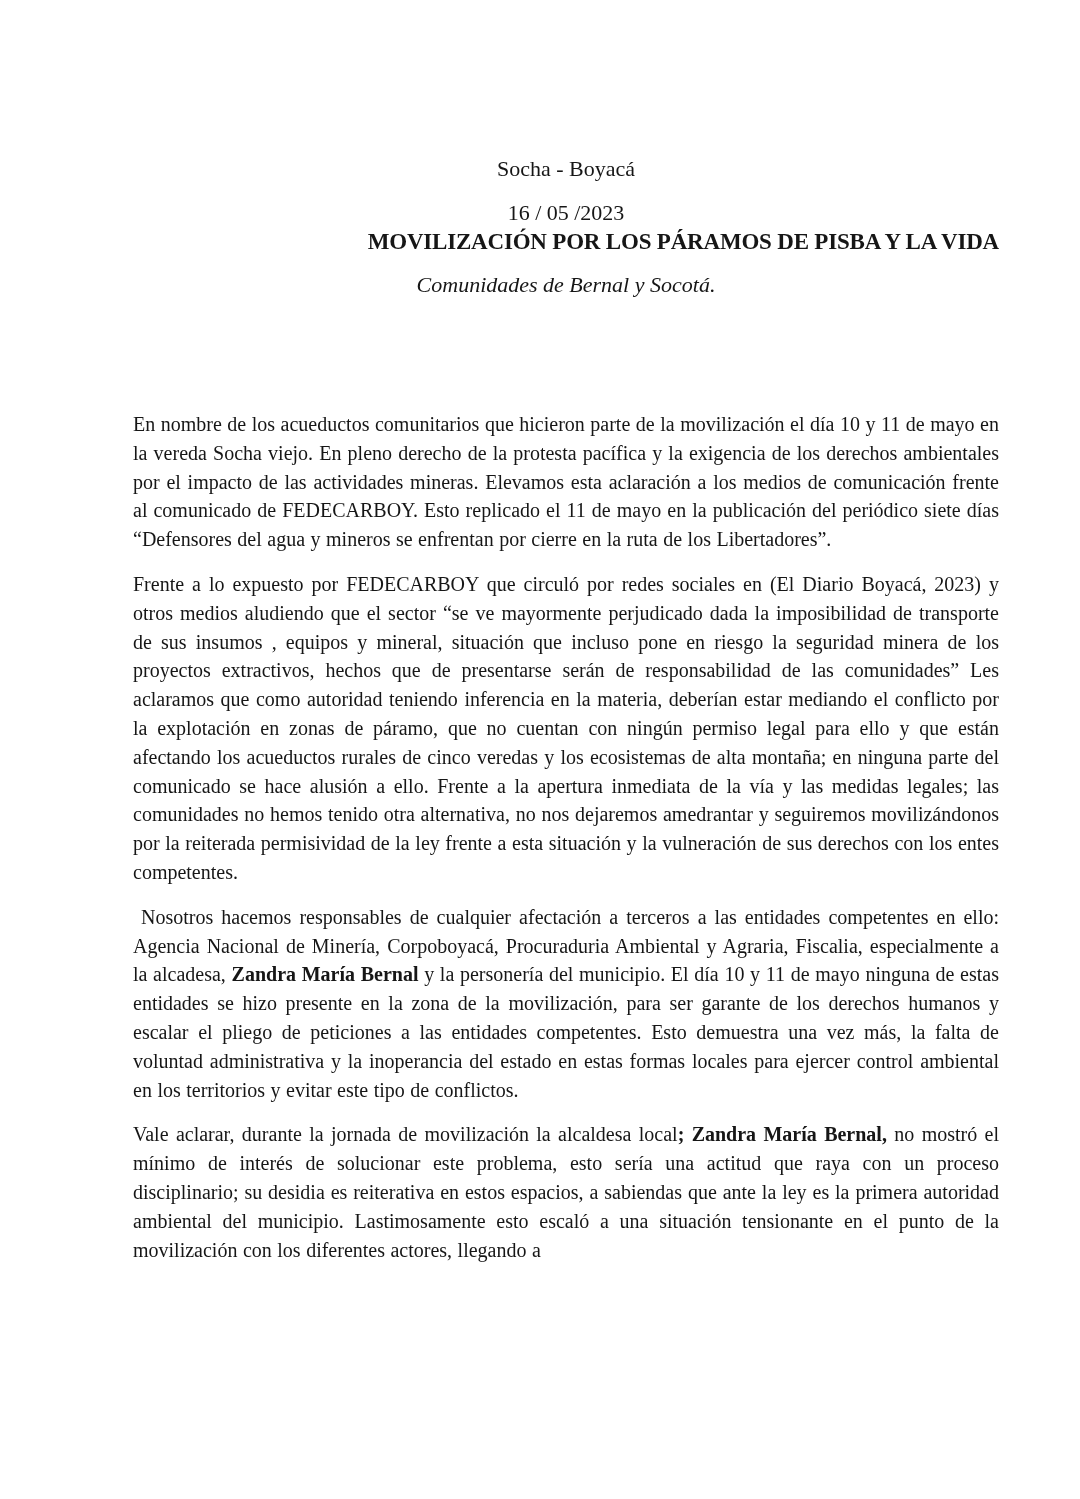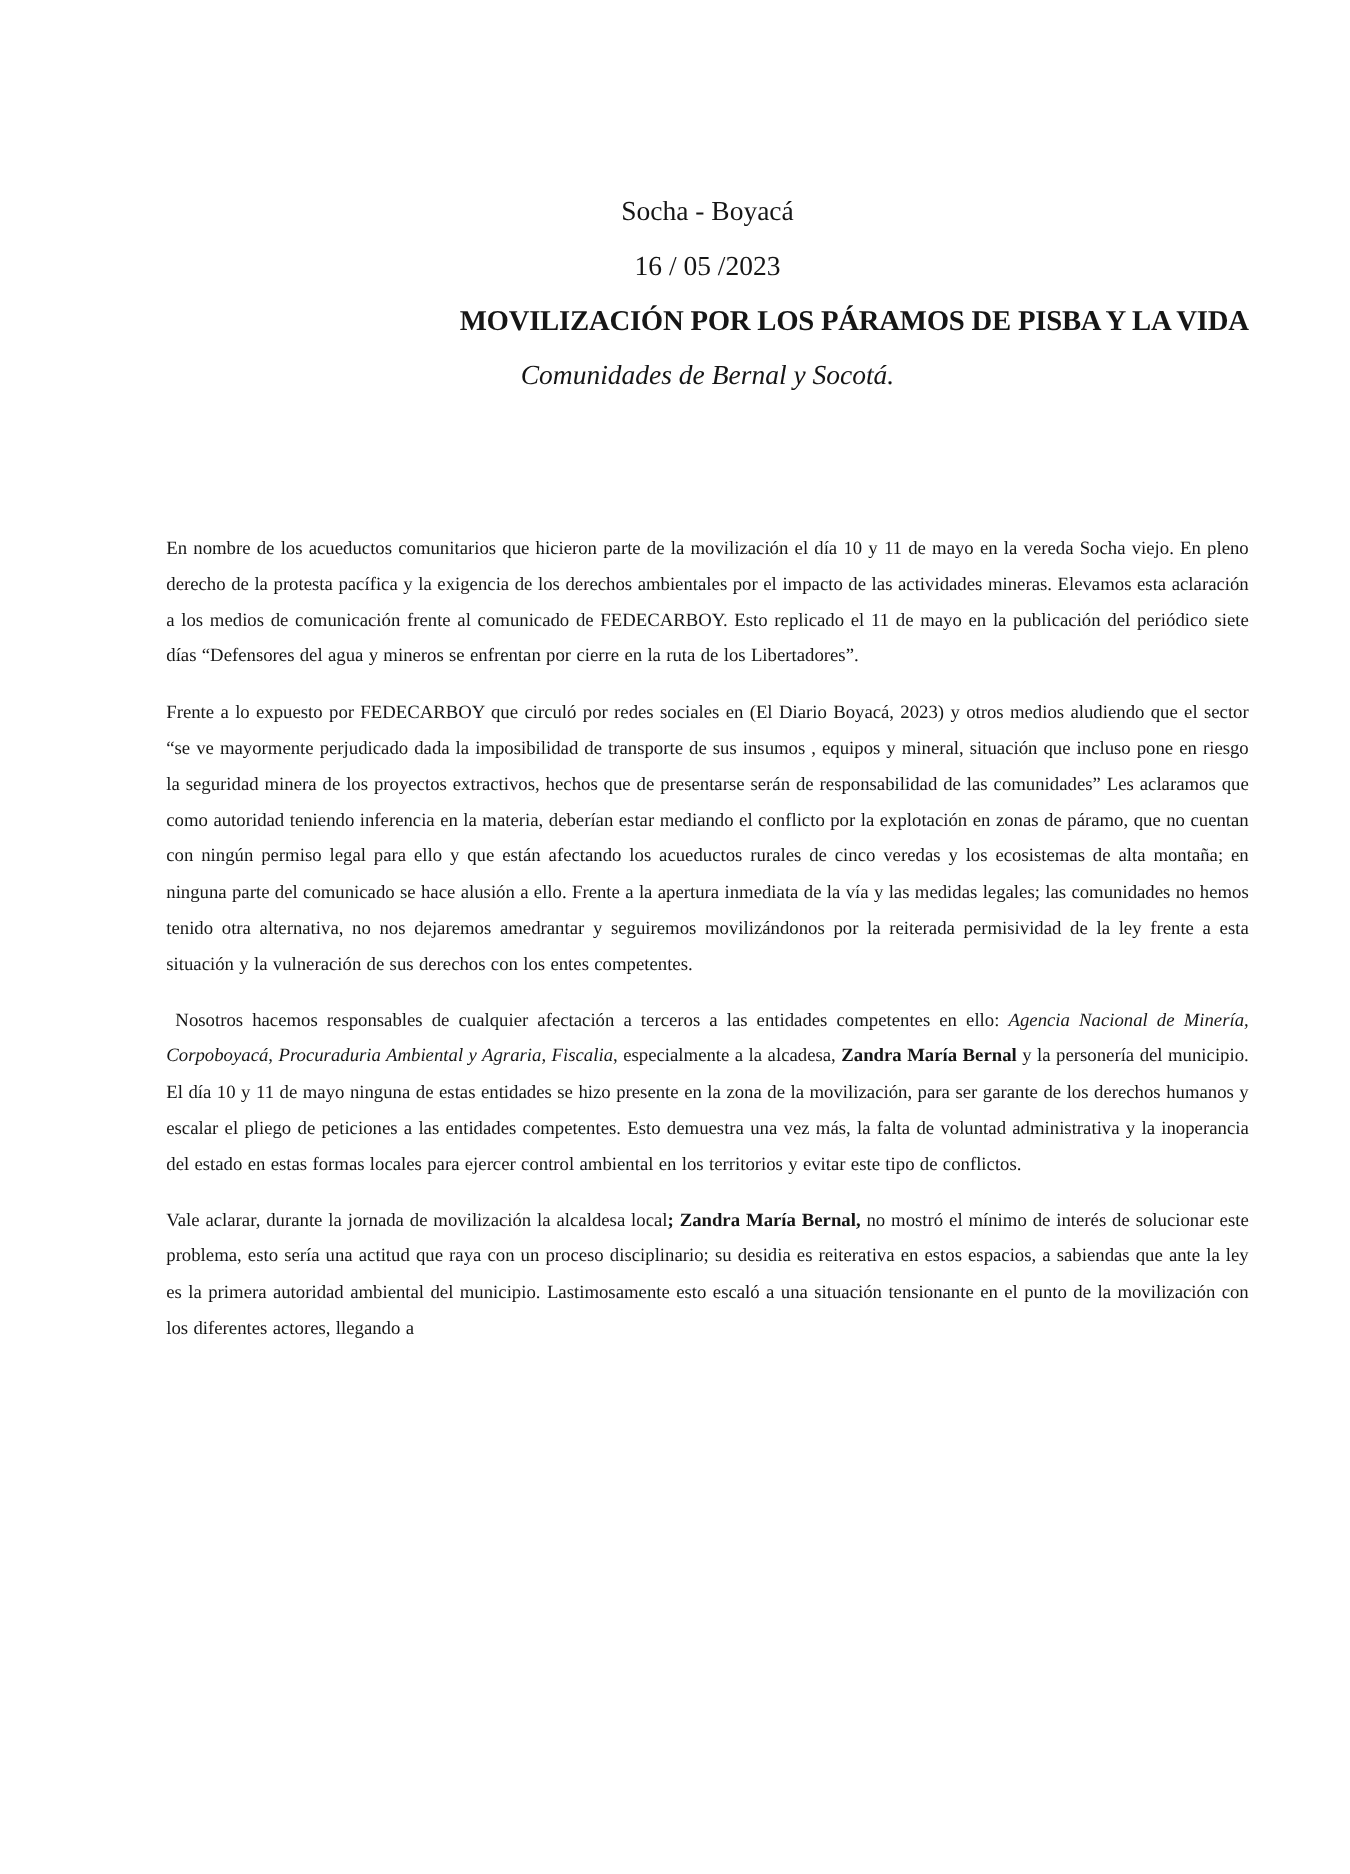--- a/index.html
+++ b/index.html
@@ -22,43 +22,43 @@
   }
   .heading {
     text-align: center;
     font-size: 22px;
     line-height: 26px;
   }
   .heading-location {
     margin-bottom: 18px;
   }
   .heading-date {
-    margin-bottom: 17px;
+    margin-bottom: 2px;
   }
   .heading-title {
     font-weight: bold;
     font-size: 23px;
     line-height: 28px;
     letter-spacing: -0.2px;
     margin-bottom: 16px;
     text-align: right;
   }
   .heading-subtitle {
     font-style: italic;
     margin-bottom: 112px;
   }
   .doc-body p.para {
     margin: 0 0 16px 0;
-    font-size: 15px;
+    font-size: 20px;
     line-height: 28.8px;
     text-align: justify;
     word-spacing: 0.5px;
   }
   .run-normal { font-style: normal; font-weight: normal; }
-  .run-italic { font-style: italic; }
+  .run-italic { }
   .run-bold   { font-weight: bold; }
 </style>
 </head>
 <body>
 
 <div class="sheet">
   <div class="heading heading-location">Socha - Boyacá</div>
   <div class="heading heading-date">16 / 05 /2023</div>
   <div class="heading heading-title">MOVILIZACIÓN POR LOS PÁRAMOS DE PISBA Y LA VIDA</div>
   <div class="heading heading-subtitle">Comunidades de Bernal y Socotá.</div>

